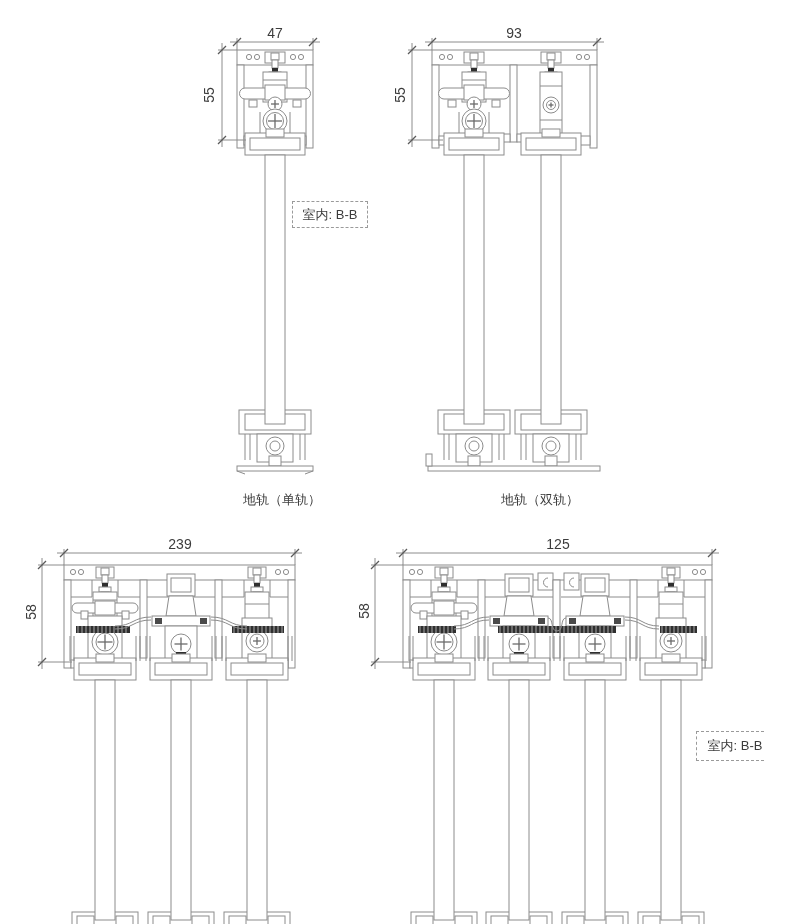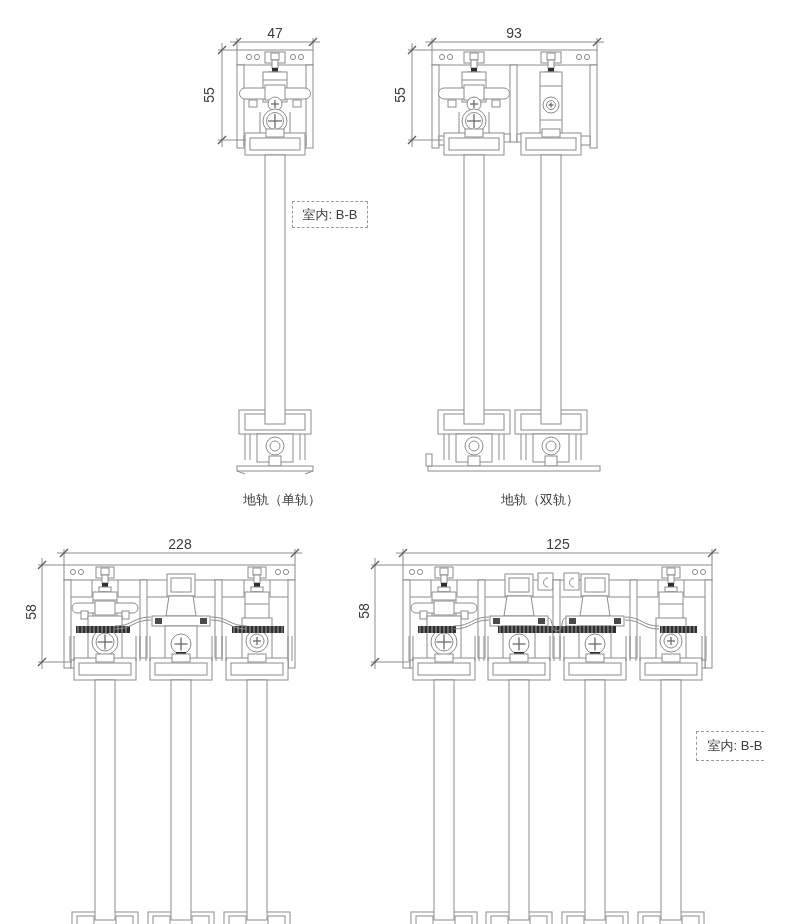--- a/index.html
+++ b/index.html
@@ -511,21 +511,21 @@
 
   <div class="figure-region" style="left:200px;top:24px;width:170px;height:460px"></div>
   <div class="figure-region" style="left:395px;top:24px;width:215px;height:460px"></div>
   <div class="figure-region" style="left:20px;top:535px;width:292px;height:389px"></div>
   <div class="figure-region" style="left:360px;top:535px;width:362px;height:389px"></div>
 
   <div class="txt dimh" style="left:251px;top:25px">47</div>
   <div class="txt dimh" style="left:490px;top:25px">93</div>
   <div class="txt dimv" style="left:185px;top:87px">55</div>
   <div class="txt dimv" style="left:376px;top:87px">55</div>
-  <div class="txt dimh" style="left:156px;top:536px">228</div>
+  <div class="txt dimh" style="left:156px;top:536px">239</div>
   <div class="txt dimh" style="left:534px;top:536px">125</div>
   <div class="txt dimv" style="left:7px;top:604px">58</div>
   <div class="txt dimv" style="left:340px;top:603px">58</div>
 
   <div class="bb-box" style="left:292px;top:201px;width:74px;height:25px">室内: B-B</div>
   <div class="bb-box" style="left:696px;top:731px;width:76px;height:28px">室内: B-B</div>
 
   <div class="txt caption" style="left:212px;top:492px">地轨（单轨）</div>
   <div class="txt caption" style="left:470px;top:492px">地轨（双轨）</div>
 </div>

